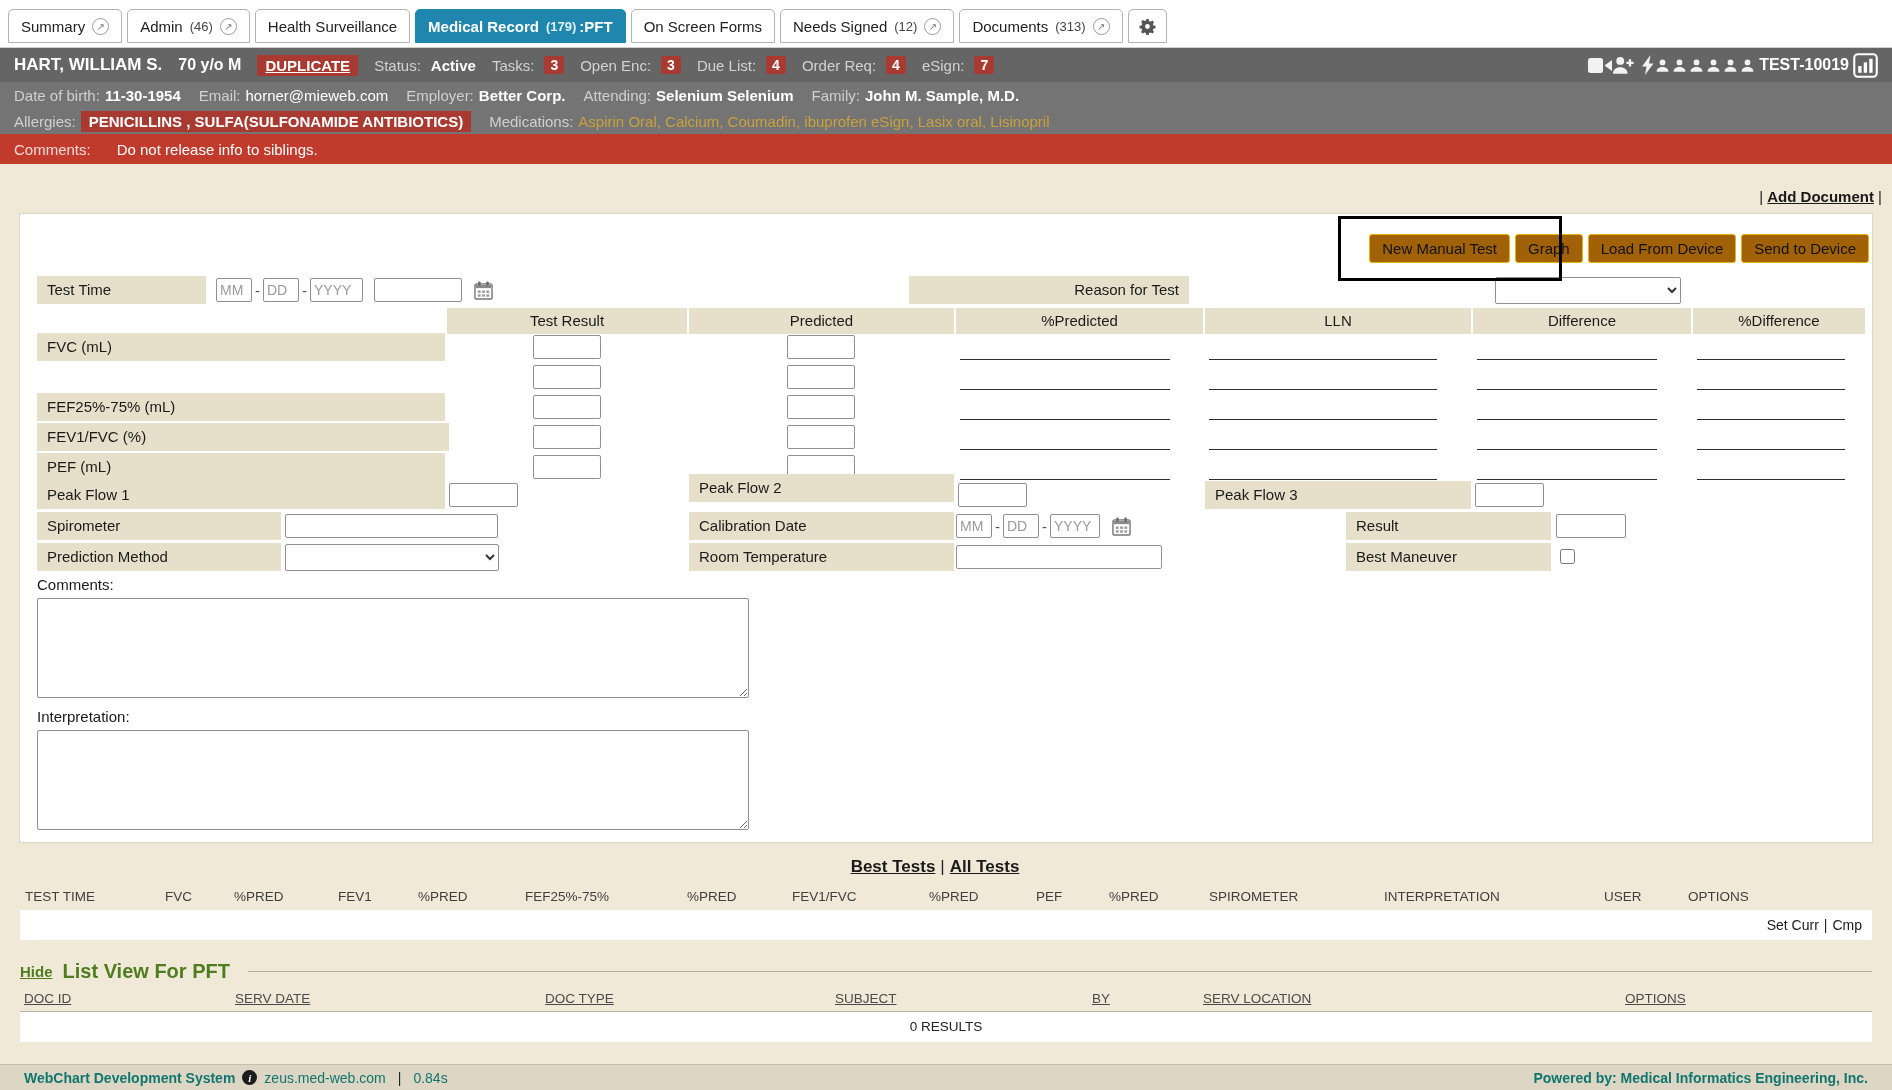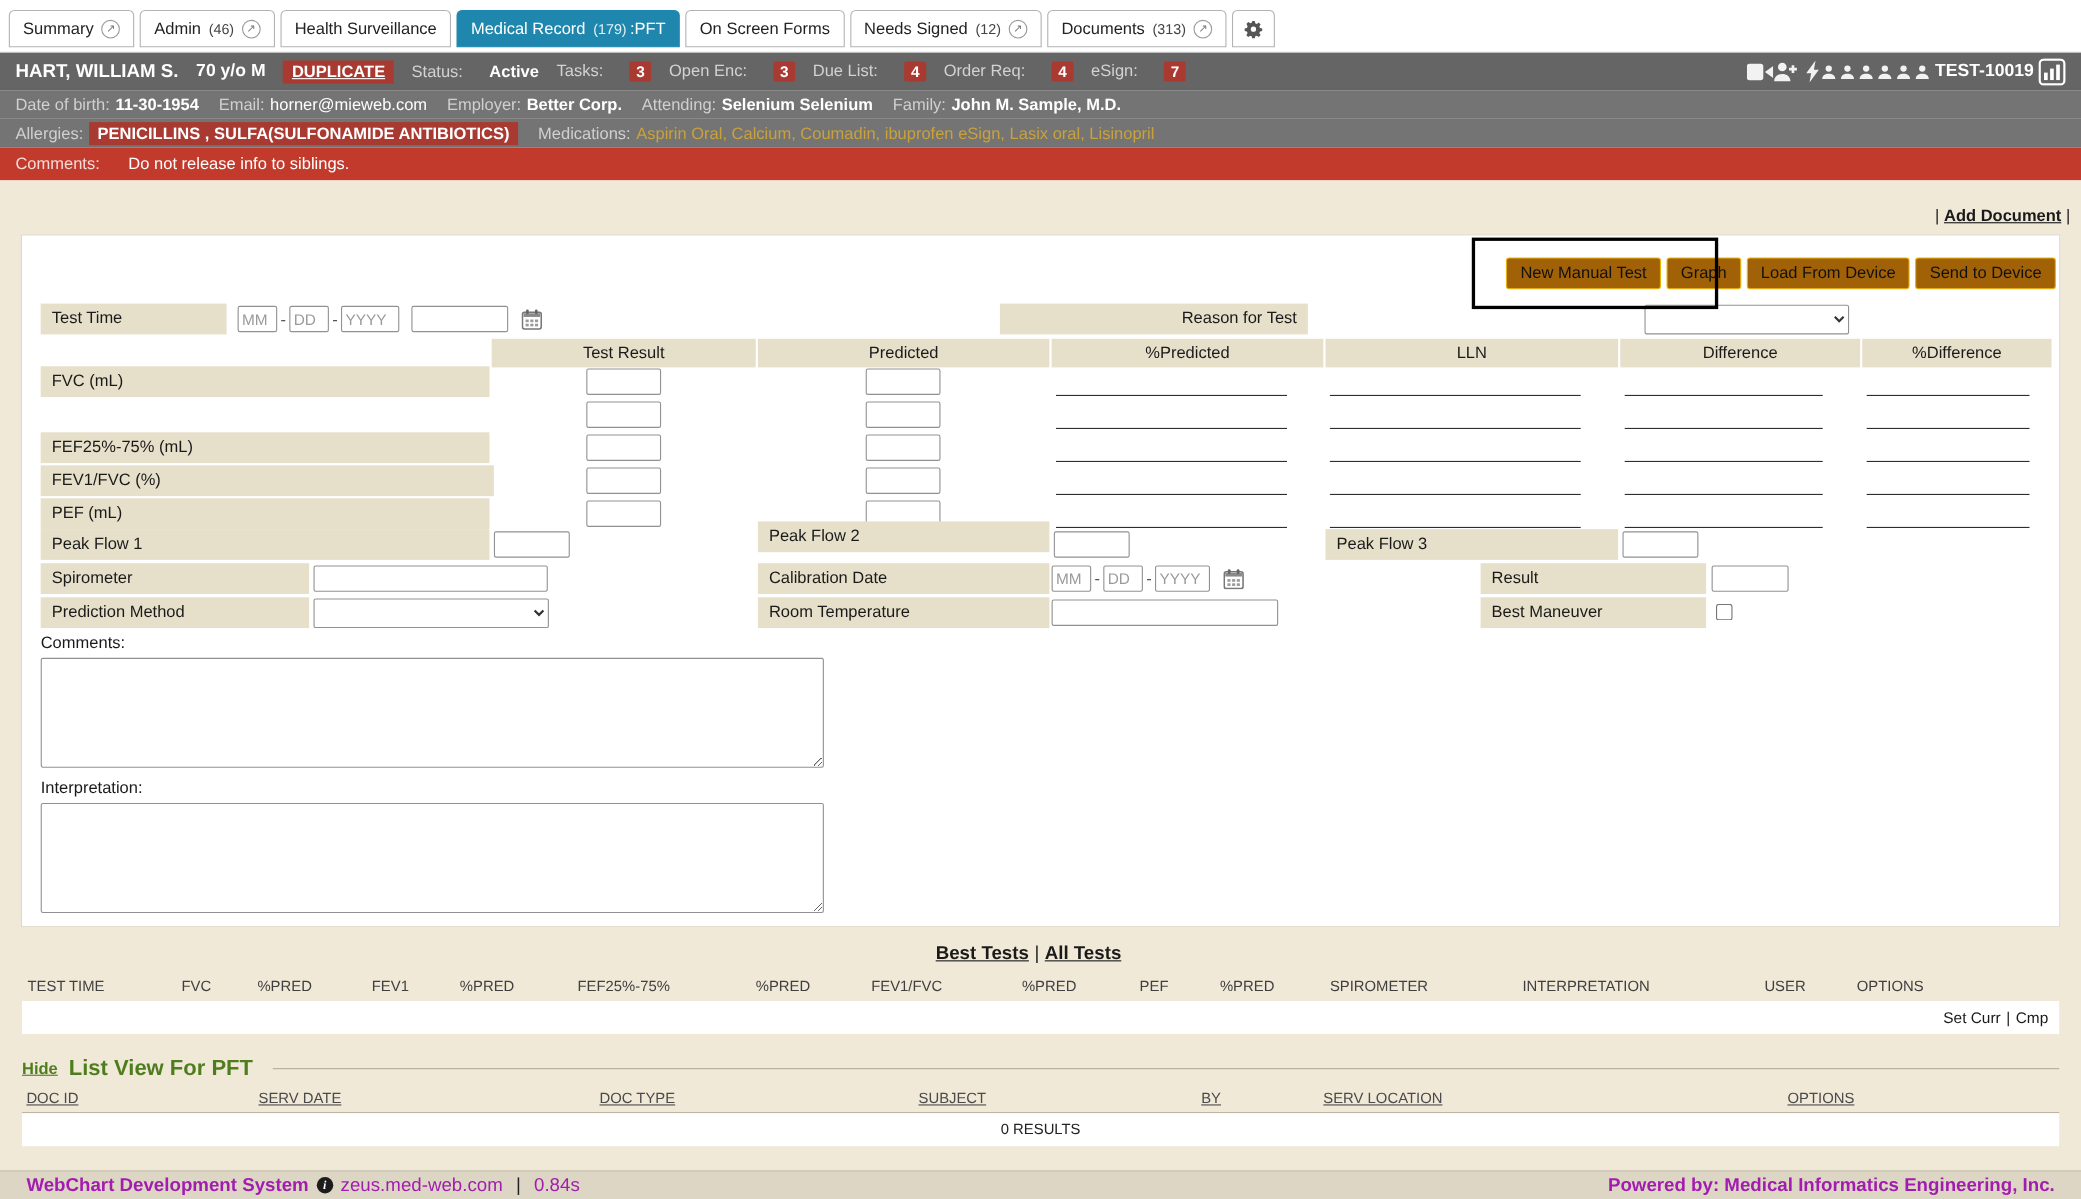--- a/index.html
+++ b/index.html
@@ -3,32 +3,32 @@
 <meta charset="utf-8">
 <style>
   *{box-sizing:border-box;margin:0;padding:0;}
   html,body{width:1892px;height:1090px;}
   body{font-family:"Liberation Sans","DejaVu Sans",sans-serif;font-size:15px;background:#fff;overflow:hidden;display:flex;flex-direction:column;}
 
   
   .tabbar{height:48px;background:#fff;display:flex;align-items:flex-end;padding:0 0 4px 8px;gap:5px;border-bottom:1px solid #cfcfcf;flex:0 0 auto;}
   .tab{display:flex;align-items:center;gap:7px;height:34px;padding:0 12px;border:1px solid #b3b3b3;border-radius:5px 5px 0 0;background:#fff;color:#222;cursor:pointer;white-space:nowrap;}
   .tab .count{font-size:13px;color:#444;}
-  .tab.active{background:#1f87ae;border-color:#1f87ae;color:#fff;font-weight:400;}
+  .tab.active{background:#1f87ae;border-color:#1f87ae;color:#fff;font-weight:700;}
   .tab.active .count{color:#dff0f8;}
   .popout{width:17px;height:17px;border:1px solid #9a9a9a;border-radius:50%;display:inline-flex;align-items:center;justify-content:center;font-size:10px;color:#777;background:#fff;flex:0 0 auto;}
   .popout::before{content:"↗";}
   .gear-tab{height:34px;padding:0 10px;border:1px solid #b3b3b3;border-radius:5px 5px 0 0;display:flex;align-items:center;background:#fff;cursor:pointer;}
 
   
   .pbar{height:34px;background:#656565;display:flex;align-items:center;padding:0 14px;color:#fff;gap:16px;flex:0 0 auto;white-space:nowrap;}
   .pname{font-weight:700;font-size:17px;}
   .pagesex{font-weight:700;font-size:16px;}
   .dup{background:#a93a31;color:#fff;font-weight:700;text-decoration:underline;padding:2px 8px;font-size:15px;cursor:pointer;}
-  .pitem{display:flex;gap:24px;}
+  .pitem{display:flex;align-items:center;gap:10px;}
   .plabel{color:#d2d2d2;}
   .pval{color:#fff;font-weight:700;}
   .badge{background:#a93a31;color:#fff;font-weight:700;padding:1px 6px;border-radius:2px;font-size:14px;cursor:pointer;}
   .pright{margin-left:auto;display:flex;align-items:center;}
   .icon{display:inline-flex;align-items:center;line-height:0;}
   .persons{display:flex;gap:2px;}
   .pid{font-weight:700;font-size:16px;margin:0 4px;}
 
   .drow{height:26px;background:#747474;display:flex;align-items:center;padding:0 14px;color:#fff;font-size:15px;flex:0 0 auto;white-space:nowrap;}
   .dpair{display:flex;gap:5px;margin-right:18px;align-items:center;}
@@ -85,21 +85,21 @@
 
   .lvtitle{margin:20px 20px 0;display:flex;align-items:center;gap:10px;}
   .hide-link{color:#4f7d1e;text-decoration:underline;font-size:15px;font-weight:700;cursor:pointer;}
   .lvt{color:#4f7d1e;font-weight:700;font-size:20px;white-space:nowrap;}
   .rule{flex:1;border-top:1px solid #b3ac9c;margin-left:8px;}
   .lvhead{margin:8px 20px 0;display:flex;font-size:13.5px;color:#4a4a4a;padding-bottom:5px;border-bottom:1px solid #b8b19f;white-space:nowrap;}
   .lvh{flex:0 0 auto;}
   .lvh span{text-decoration:underline;cursor:pointer;}
   .empty-row{margin:0 20px;height:30px;background:#fff;text-align:center;line-height:30px;font-size:13.5px;color:#222;flex:0 0 auto;}
 
-  .footer{margin-top:auto;height:26px;background:#ddd6c5;border-top:1px solid #c6bfad;display:flex;align-items:center;justify-content:space-between;padding:0 24px;font-size:17px;color:#a21caf;flex:0 0 auto;}
+  .footer{margin-top:auto;height:26px;background:#ddd6c5;border-top:1px solid #c6bfad;display:flex;align-items:center;justify-content:space-between;padding:0 24px;font-size:14px;color:#0f766e;flex:0 0 auto;}
   .f-left{display:flex;align-items:center;gap:7px;}
   .f-app{font-weight:700;}
   .info-i{width:15px;height:15px;border-radius:50%;background:#1c1c1c;color:#fff;font-size:11px;font-weight:700;display:inline-flex;align-items:center;justify-content:center;flex:0 0 auto;}
   .info-i::before{content:"i";font-family:"Liberation Serif",serif;font-style:italic;}
   .f-right{font-weight:700;}
 </style>
 </head>
 <body>
 
 <div class="tabbar">

